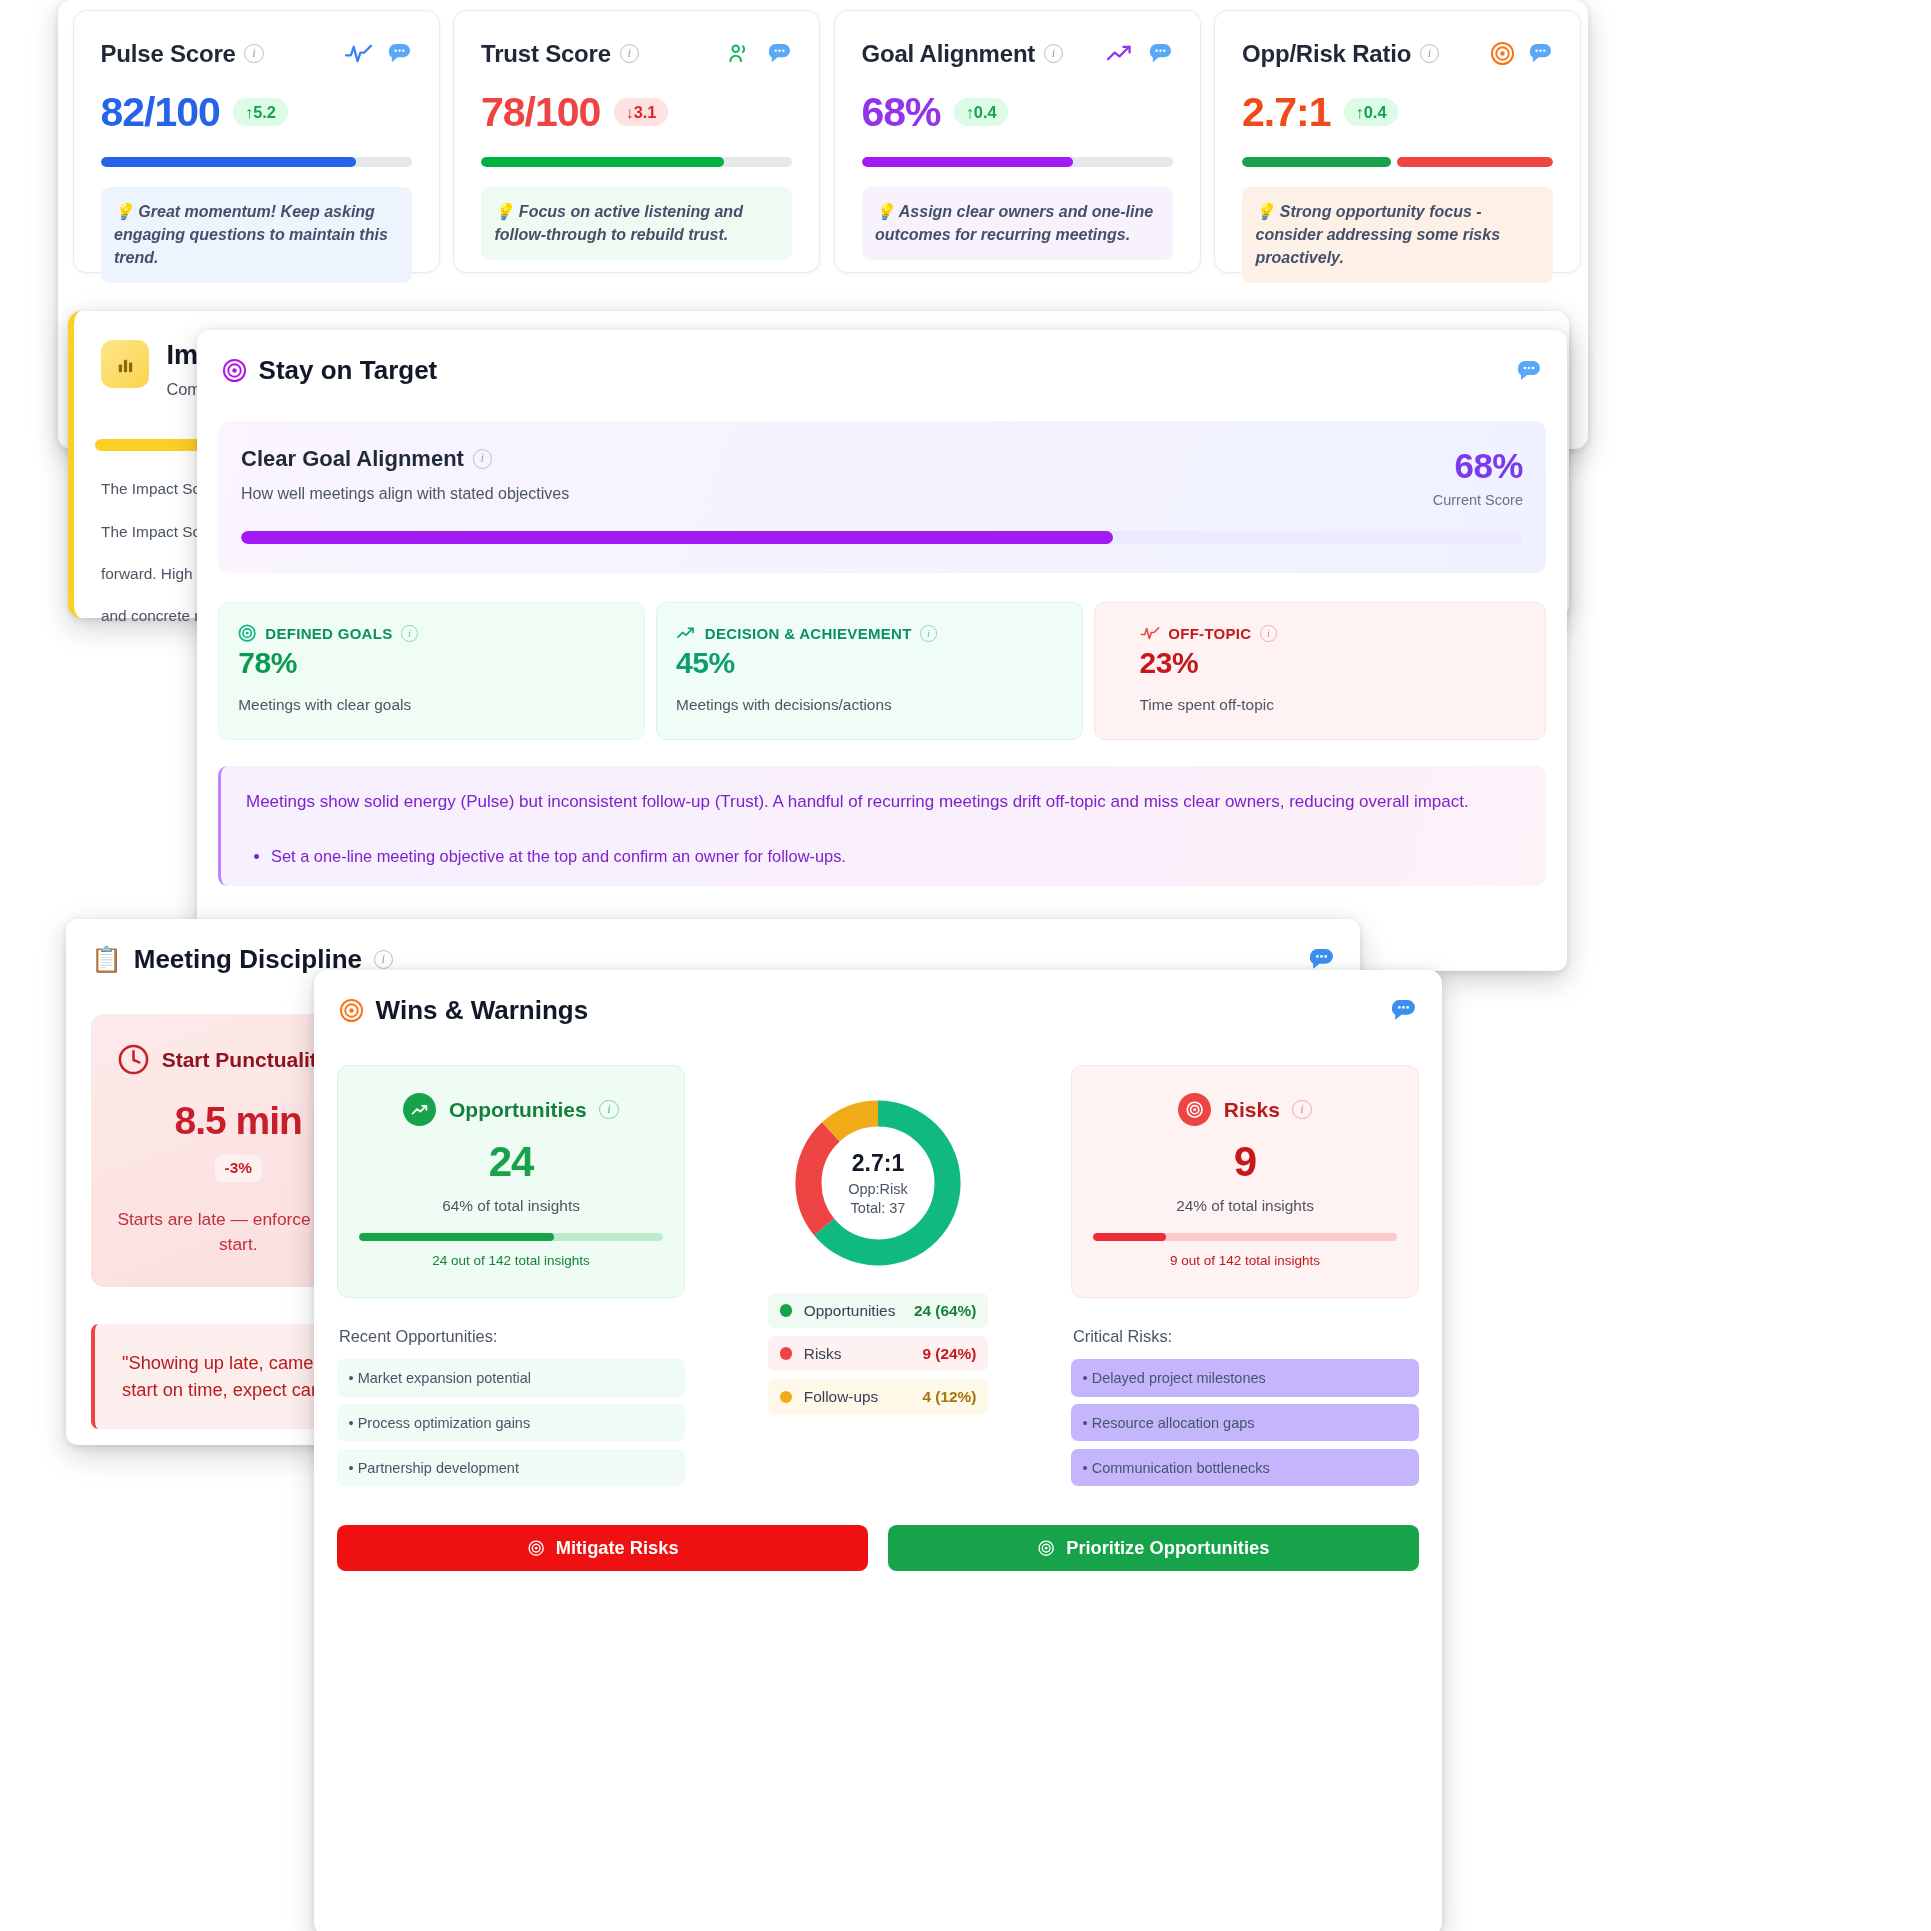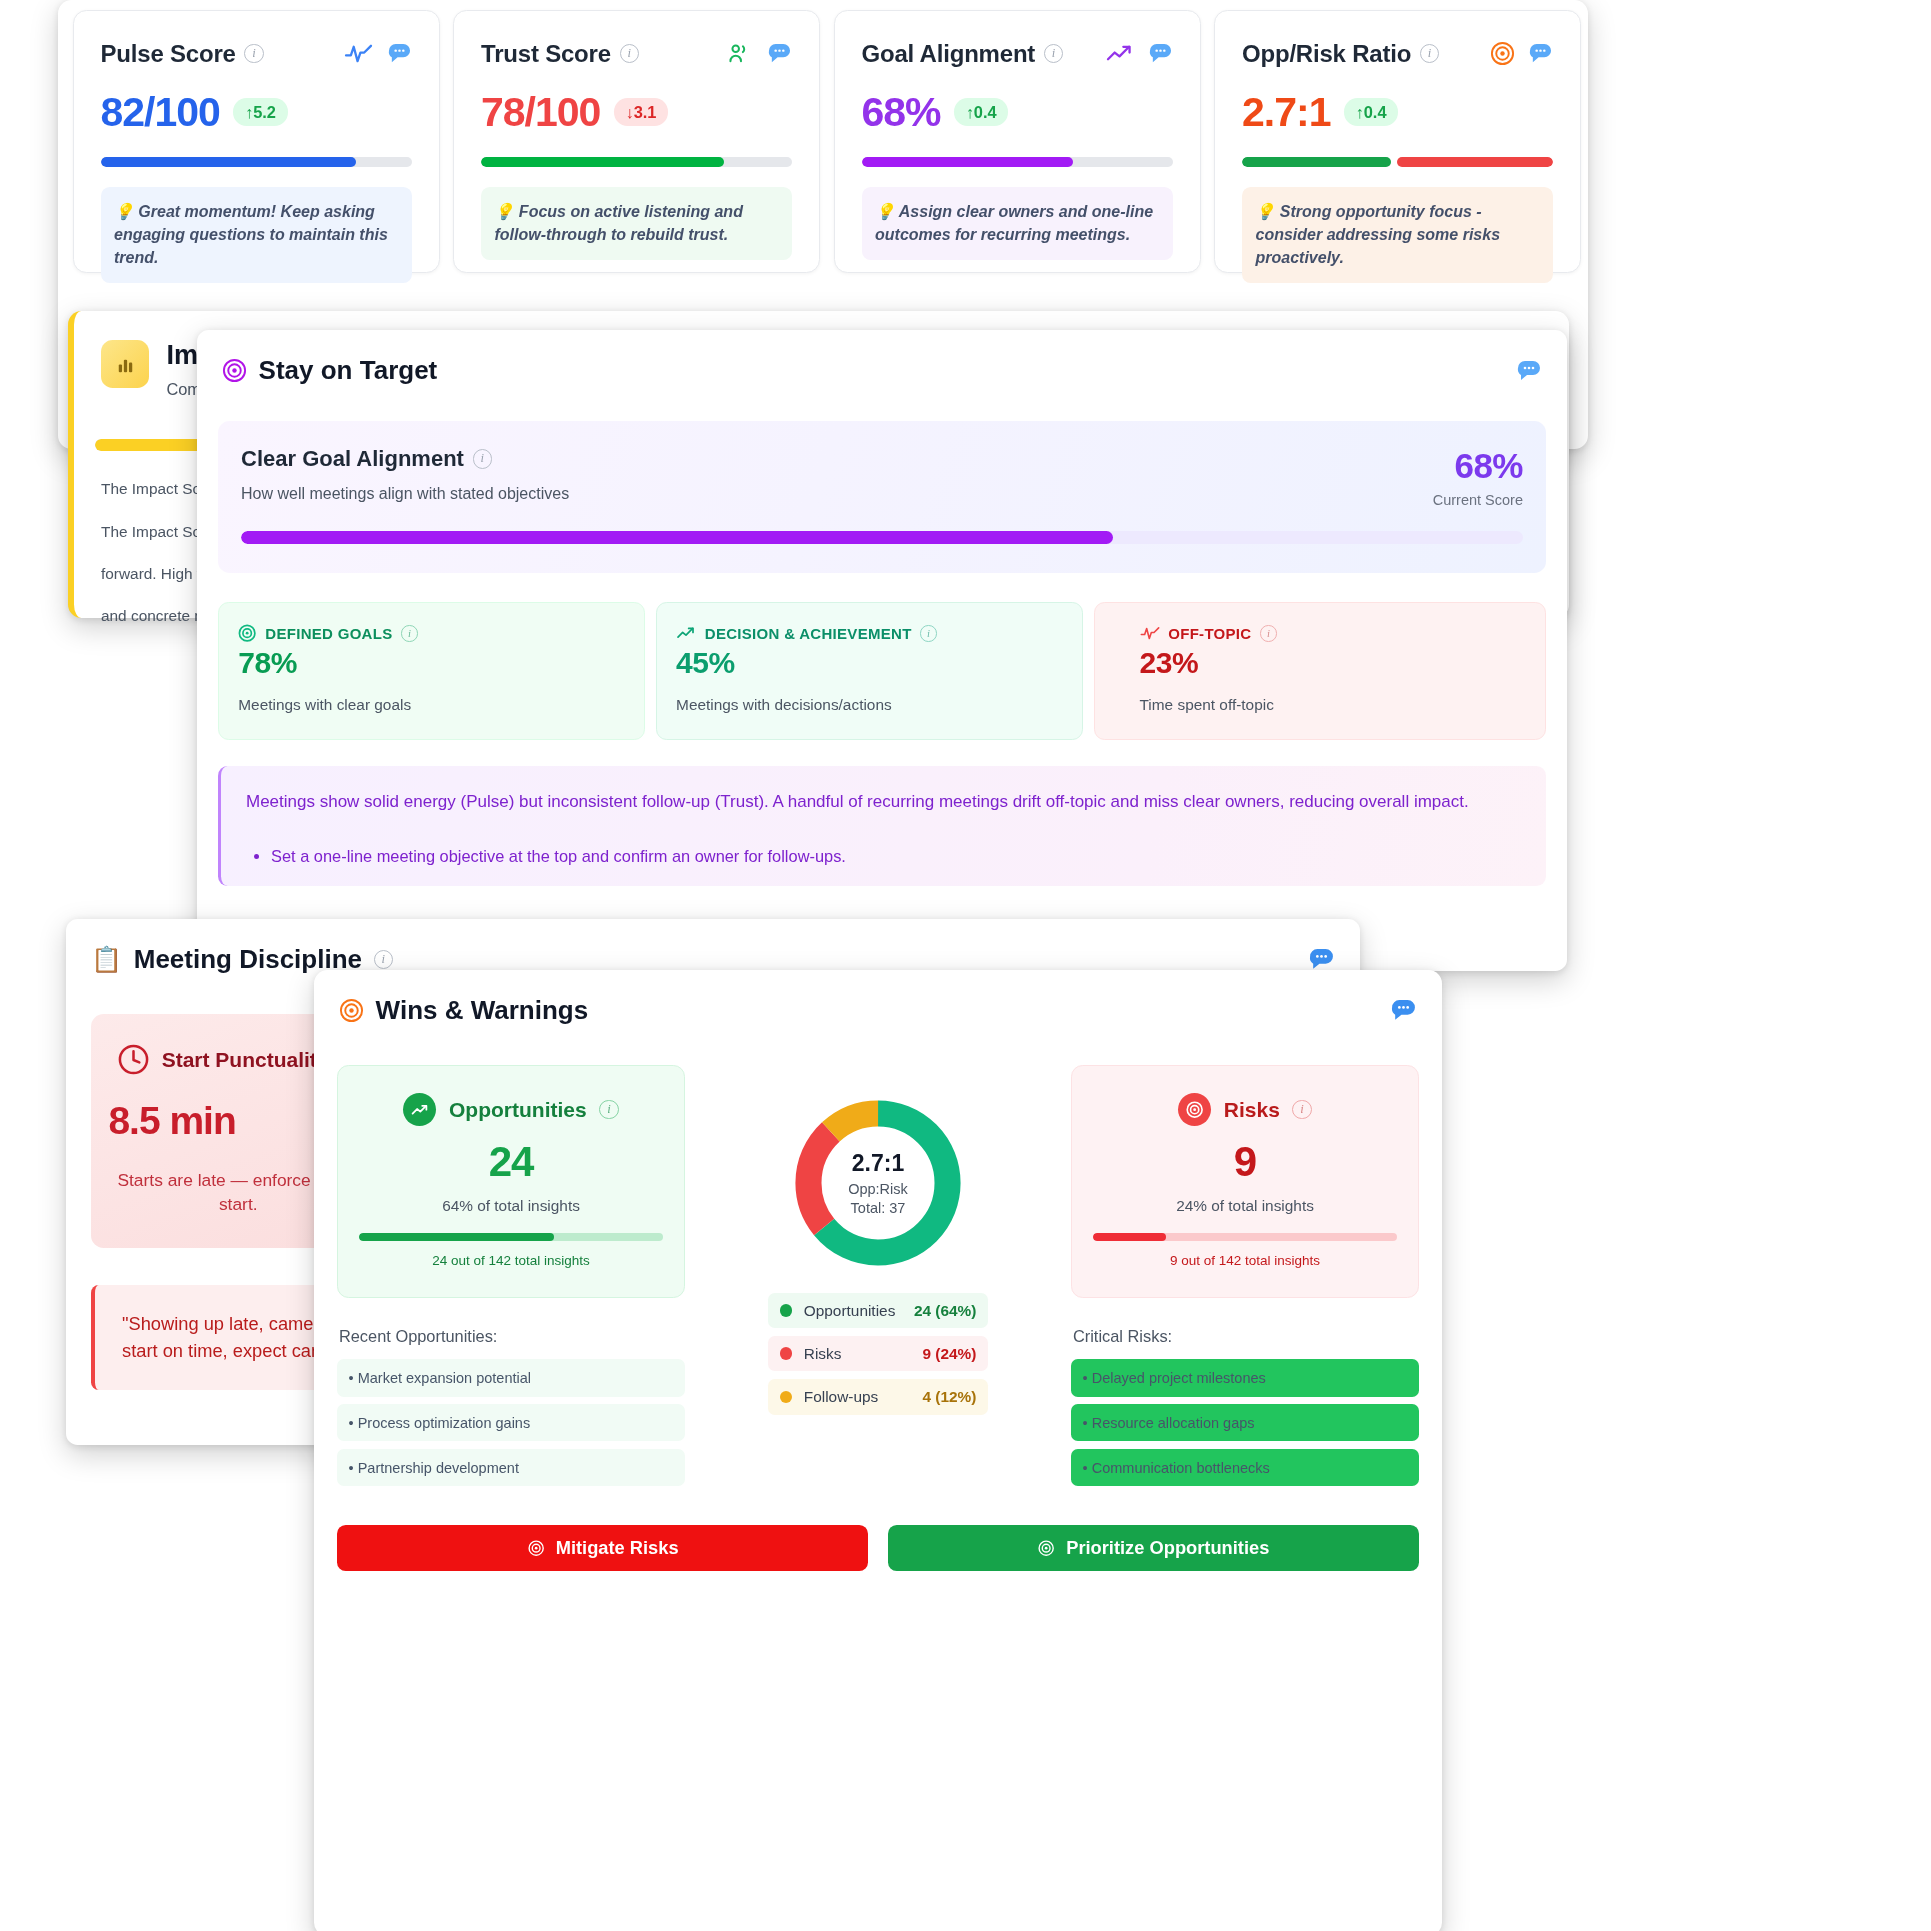--- a/index.html
+++ b/index.html
@@ -114,21 +114,21 @@
   
   #discipline-panel { left: 66px; top: 919px; width: 1294px; height: 526px; border-radius: 11.6px; }
   .md-cards { display:flex; gap:22px; margin:39px 25px 0 25px; }
   .md-card { flex:1; border-radius:12.6px; padding:29px 17.4px 31px 17.4px; text-align:center; }
   .md-red     { background:linear-gradient(160deg,#fdeaea,#fbdede); }
   .md-red2    { background:linear-gradient(160deg,#fdeaea,#fcdede); }
   .md-amber   { background:linear-gradient(160deg,#fdf1dd,#fce9cf); }
   .md-pink    { background:linear-gradient(160deg,#fdeaec,#fce0e4); }
   .md-head { display:flex; align-items:center; justify-content:center; gap:11.6px; }
   .md-name { font-size:21px; font-weight:700; }
-  .md-val-row { display:flex; align-items:center; justify-content:space-between; gap:11.6px; margin-top:23px; }
+  .md-val-row { display:flex; align-items:center; justify-content:center; gap:11.6px; margin-top:23px;flex-direction:column; }
   .md-value { font-size:39px; font-weight:800; letter-spacing:-1px; }
   .md-chip { font-size:15.4px; font-weight:600; padding:4.8px 9.7px; border-radius:6.8px; }
   .md-note { font-size:17.4px; margin-top:25px; line-height:1.4; }
   .md-quote {
     margin:37px 25px 0 25px; border-left:4.8px solid #ef4444; border-radius:7.7px;
     background:#fdeeee; padding:25px 27px; font-size:18.3px; color:#b91c1c; line-height:1.5;
   }
 
   
   #wins-panel { left: 314px; top: 970px; width: 1128px; height: 966px; border-radius: 13.5px; }
@@ -141,21 +141,21 @@
   .ww-badge { width:33px;height:33px;border-radius:50%;display:flex;align-items:center;justify-content:center;flex:none; }
   .ww-stat-title { font-size:21px; font-weight:700; }
   .ww-big { font-size:42px; font-weight:800; margin-top:11.6px; letter-spacing:-1px; }
   .ww-pct { font-size:15.4px; color:#4b5563; margin-top:11.6px; }
   .ww-bar { margin-top:17.4px; height:8.7px; border-radius:4.8px; overflow:hidden; }
   .ww-bar i { display:block; height:100%; border-radius:4.8px; }
   .ww-barcap { font-size:13.5px; margin-top:11.6px; }
   .ww-list-title { font-size:16.4px; color:#4b5563; margin:29px 0 13.5px 1.9px; }
   .ww-li { font-size:14.5px; color:#475569; border-radius:6.8px; padding:10.6px 11.6px; margin-bottom:7.7px; }
   .ww-li-green { background:#f1fbf5; }
-  .ww-li-red { background:#22c55e; }
+  .ww-li-red { background:#c4b5fd; }
   .ww-center { flex:1; display:flex; flex-direction:column; align-items:center; padding-top:33px; }
   .donut-wrap { position:relative; width:170px; height:170px; }
   .donut-center { position:absolute; inset:0; display:flex; flex-direction:column; align-items:center; justify-content:center; }
   .donut-ratio { font-size:23px; font-weight:700; color:#111827; }
   .donut-l1 { font-size:14.5px; color:#4b5563; margin-top:4.8px; }
   .donut-l2 { font-size:14.5px; color:#4b5563; margin-top:2.9px; }
   .legend { margin-top:25px; width:220px; }
   .legend-row { display:flex; align-items:center; border-radius:6.8px; padding:8.7px 11.6px; margin-bottom:7.7px; }
   .legend-dot { width:12.6px;height:12.6px;border-radius:50%;flex:none;margin-right:11.6px; }
   .legend-name { font-size:15.4px; color:#374151; flex:1; }

